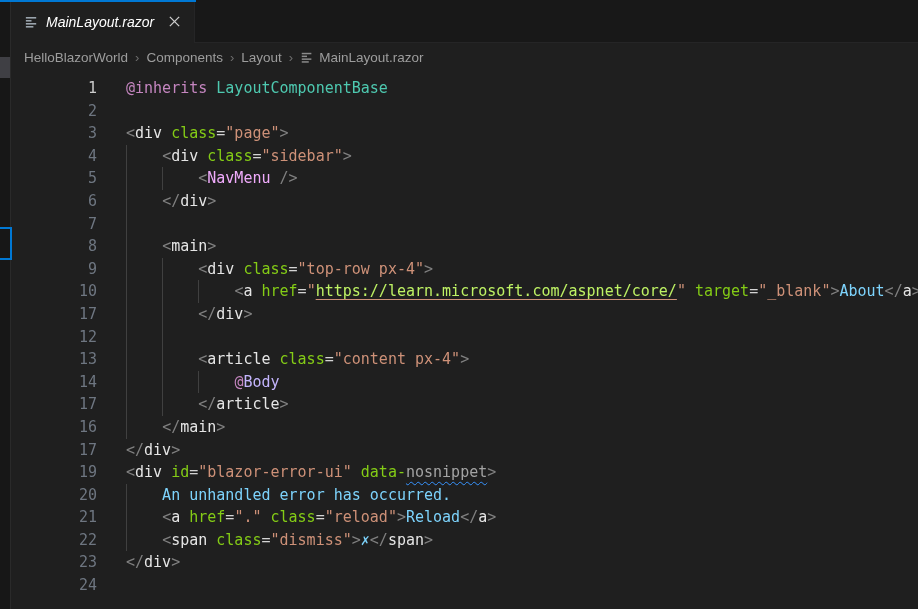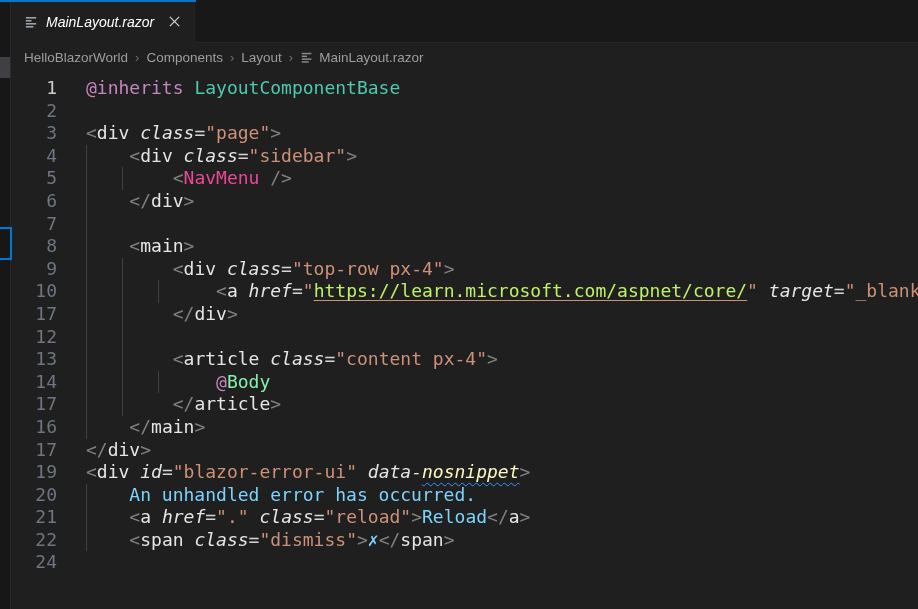--- a/index.html
+++ b/index.html
@@ -25,39 +25,39 @@
   .tab-close svg{display:block;}
 
   
   .breadcrumbs{position:absolute;left:10px;top:43px;right:0;height:29px;background:#1f1f1f;display:flex;align-items:center;padding-left:14px;font-size:13.5px;color:#9d9d9d;}
   .crumb{display:flex;cursor:pointer;white-space:nowrap;}
   .crumb-sep{margin:0 7px;color:#6e6e6e;font-size:13px;}
   .crumb-icon{display:inline-flex;margin-right:5px;}
 
   
   .editor{position:absolute;left:10px;top:72px;right:0;height:537px;overflow:hidden;background:#1f1f1f;padding-top:5px;cursor:text;}
-  .code-line{position:relative;height:22.6px;line-height:22.6px;white-space:pre;font-family:"DejaVu Sans Mono","Liberation Mono",monospace;font-size:18px;}
+  .code-line{position:relative;height:22.6px;line-height:22.6px;white-space:pre;font-family:"DejaVu Sans Mono","Liberation Mono",monospace;font-size:15px;margin-left:40px;}
   .line-number{display:inline-block;width:47px;margin-right:29px;text-align:right;color:#6e7681;user-select:none;}
   .line-number.active{color:#cccccc;}
   .indent-guide{position:absolute;top:0;width:1px;height:22.6px;background:#404040;}
   .code-text{white-space:pre;}
 
   
   .t-p{color:#808080;}
   .t-g{color:#e5e5e5;}
-  .t-c{color:#ec4899;text-align:center;}
-  .t-a{color:#e5e5e5;font-style:italic;}
-  .t-q{color:#fef9c3;font-style:italic;text-decoration-line:underline;text-decoration-style:wavy;text-decoration-color:#3794ff;text-decoration-thickness:1px;text-underline-offset:4px;}
+  .t-c{color:#f0abfc;text-align:center;}
+  .t-a{color:#84cc16;}
+  .t-q{color:#a3a3a3;text-decoration-line:underline;text-decoration-style:wavy;text-decoration-color:#3794ff;text-decoration-thickness:1px;text-underline-offset:4px;}
   .t-e{color:#d4d4d4;}
   .t-s{color:#ce9178;}
   .t-l{color:#bef264;text-decoration:underline;text-decoration-color:#ce9178;text-underline-offset:3px;}
   .t-d{color:#c586c0;}
   .t-y{color:#4ec9b0;}
   .t-x{color:#7dd3fc;}
-  .t-f{color:#86efac;}
+  .t-f{color:#c4b5fd;}
 </style>
 </head>
 <body>
 
 <div class="side-strip">
   <div class="side-thumb"></div>
   <div class="side-focus-ring"></div>
 </div>
 
 <div class="tab-bar">
@@ -125,14 +125,15 @@
     <div class="code-line"><span class="line-number">12</span><span class="indent-guide" style="left: 76px;"></span><span class="indent-guide" style="left: 112.14px;"></span><span class="code-text"></span></div>
     <div class="code-line"><span class="line-number">13</span><span class="indent-guide" style="left: 76px;"></span><span class="indent-guide" style="left: 112.14px;"></span><span class="code-text"><span class="t-x">        </span><span class="t-p">&lt;</span><span class="t-g">article</span><span class="t-x"> </span><span class="t-a">class</span><span class="t-e">=</span><span class="t-s">"content px-4"</span><span class="t-p">&gt;</span></span></div>
     <div class="code-line"><span class="line-number">14</span><span class="indent-guide" style="left: 76px;"></span><span class="indent-guide" style="left: 112.14px;"></span><span class="indent-guide" style="left: 148.28px;"></span><span class="code-text"><span class="t-x">            </span><span class="t-d">@</span><span class="t-f">Body</span></span></div>
     <div class="code-line"><span class="line-number">17</span><span class="indent-guide" style="left: 76px;"></span><span class="indent-guide" style="left: 112.14px;"></span><span class="code-text"><span class="t-x">        </span><span class="t-p">&lt;/</span><span class="t-g">article</span><span class="t-p">&gt;</span></span></div>
     <div class="code-line"><span class="line-number">16</span><span class="indent-guide" style="left: 76px;"></span><span class="code-text"><span class="t-x">    </span><span class="t-p">&lt;/</span><span class="t-g">main</span><span class="t-p">&gt;</span></span></div>
     <div class="code-line"><span class="line-number">17</span><span class="code-text"><span class="t-p">&lt;/</span><span class="t-g">div</span><span class="t-p">&gt;</span></span></div>
     <div class="code-line"><span class="line-number">19</span><span class="code-text"><span class="t-p">&lt;</span><span class="t-g">div</span><span class="t-x"> </span><span class="t-a">id</span><span class="t-e">=</span><span class="t-s">"blazor-error-ui"</span><span class="t-x"> </span><span class="t-a">data-</span><span class="t-q">nosnippet</span><span class="t-p">&gt;</span></span></div>
     <div class="code-line"><span class="line-number">20</span><span class="indent-guide" style="left: 76px;"></span><span class="code-text"><span class="t-x">    An unhandled error has occurred.</span></span></div>
     <div class="code-line"><span class="line-number">21</span><span class="indent-guide" style="left: 76px;"></span><span class="code-text"><span class="t-x">    </span><span class="t-p">&lt;</span><span class="t-g">a</span><span class="t-x"> </span><span class="t-a">href</span><span class="t-e">=</span><span class="t-s">"."</span><span class="t-x"> </span><span class="t-a">class</span><span class="t-e">=</span><span class="t-s">"reload"</span><span class="t-p">&gt;</span><span class="t-x">Reload</span><span class="t-p">&lt;/</span><span class="t-g">a</span><span class="t-p">&gt;</span></span></div>
     <div class="code-line"><span class="line-number">22</span><span class="indent-guide" style="left: 76px;"></span><span class="code-text"><span class="t-x">    </span><span class="t-p">&lt;</span><span class="t-g">span</span><span class="t-x"> </span><span class="t-a">class</span><span class="t-e">=</span><span class="t-s">"dismiss"</span><span class="t-p">&gt;</span><span class="t-x">✗</span><span class="t-p">&lt;/</span><span class="t-g">span</span><span class="t-p">&gt;</span></span></div>
+    <div class="code-line"><span class="line-number">23</span><span class="code-text"><span class="t-p">&lt;/</span><span class="t-g">div</span><span class="t-p">&gt;</span></span></div>
     <div class="code-line"><span class="line-number">24</span><span class="code-text"></span></div>
   </div>
 
 </body></html>

